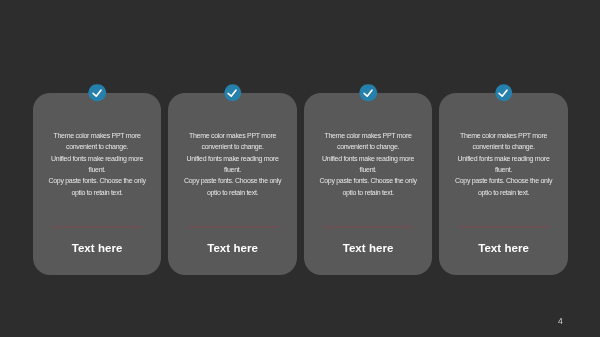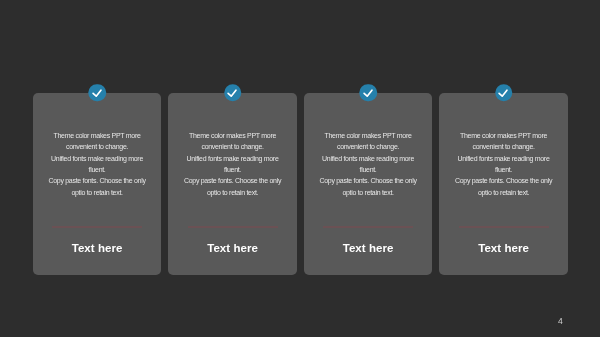--- a/index.html
+++ b/index.html
@@ -29,21 +29,21 @@
     width: 535px;
     height: 182px;
     display: flex;
     gap: 7px;
   }
   .card {
     position: relative;
     width: 128.5px;
     height: 182px;
     background: #595959;
-    border-radius: 5px;
+    border-radius: 17px;
     box-sizing: border-box;
     flex: 0 0 auto;
   }
   .badge {
     position: absolute;
     left: 50%;
     top: 0;
     transform: translate(-50%, -50%);
     width: 17.5px;
     height: 17.5px;

